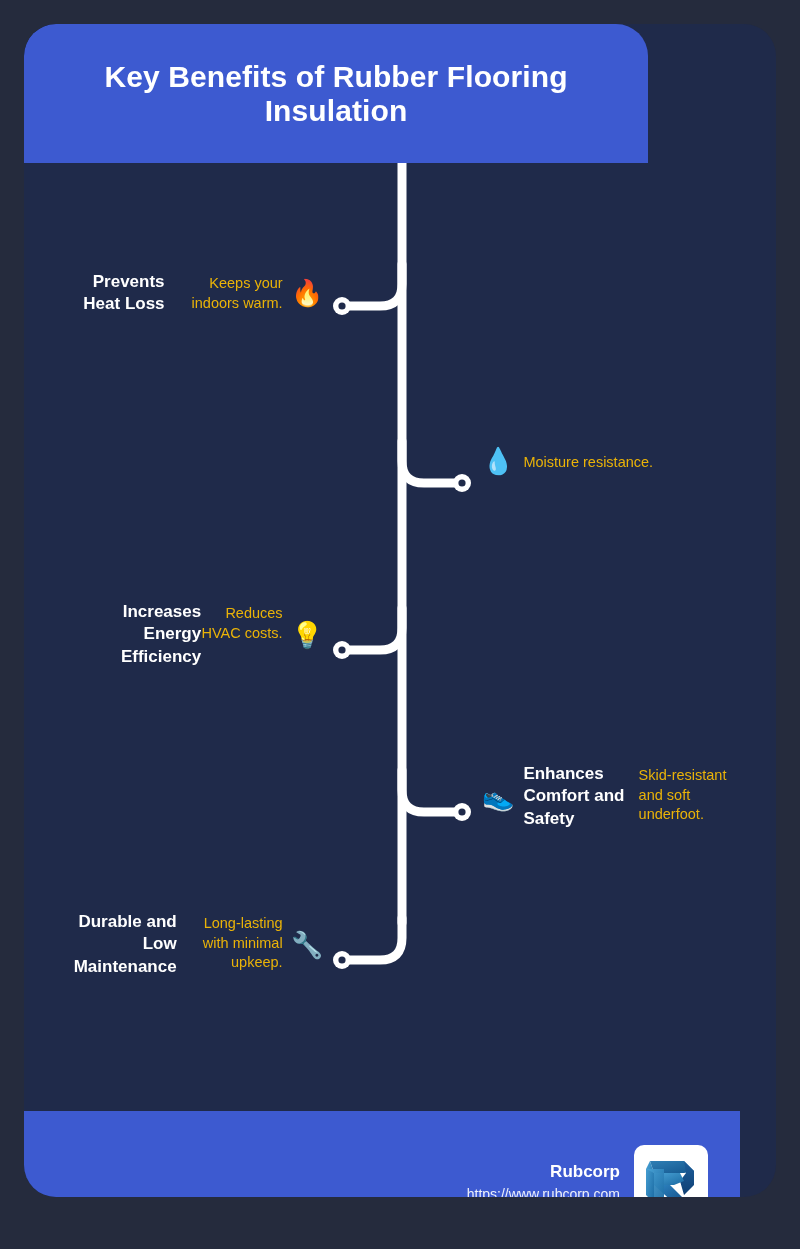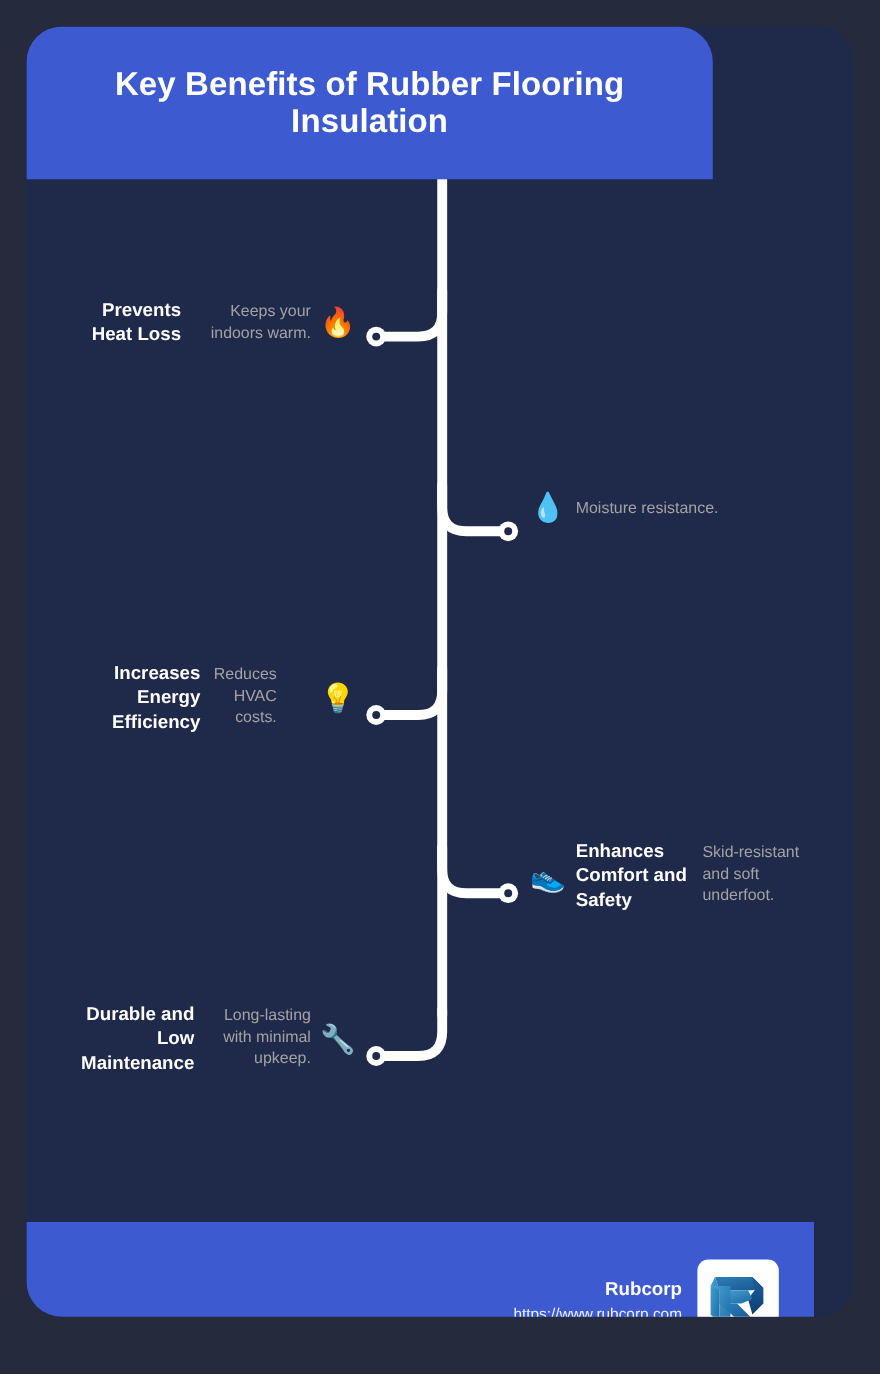--- a/index.html
+++ b/index.html
@@ -76,21 +76,21 @@
   .benefit-text {
     display: flex;
   }
   .benefit-title {
     color: #ffffff;
     font-size: 17px;
     font-weight: bold;
     line-height: 1.32;
   }
   .benefit-desc {
-    color: #a3a3a3;
+    color: #eab308;
     font-size: 14.5px;
     font-weight: normal;
     line-height: 1.36;
     margin-top: 3px;
   }
   .benefit-emoji {
     font-size: 26px;
     line-height: 1;
     flex: 0 0 auto;
   }
@@ -188,21 +188,21 @@
       <div class="benefit-emoji">🔥</div>
     </div>
 
     <div class="benefit benefit-right" style="left:458px; top:285px; width:280px;">
       <div class="benefit-emoji">💧</div>
       <div class="benefit-text">
         <div class="benefit-desc">Moisture resistance.</div>
       </div>
     </div>
 
-    <div class="benefit benefit-left" style="left:48px; top:438px; width:252px;gap:31px;">
+    <div class="benefit benefit-left" style="left:48px; top:438px; width:252px;">
       <div class="benefit-text">
         <div class="benefit-title">Increases Energy Efficiency</div>
         <div class="benefit-desc">Reduces HVAC costs.</div>
       </div>
       <div class="benefit-emoji">💡</div>
     </div>
 
     <div class="benefit benefit-right" style="left:458px; top:600px; width:258px;">
       <div class="benefit-emoji">👟</div>
       <div class="benefit-text">

